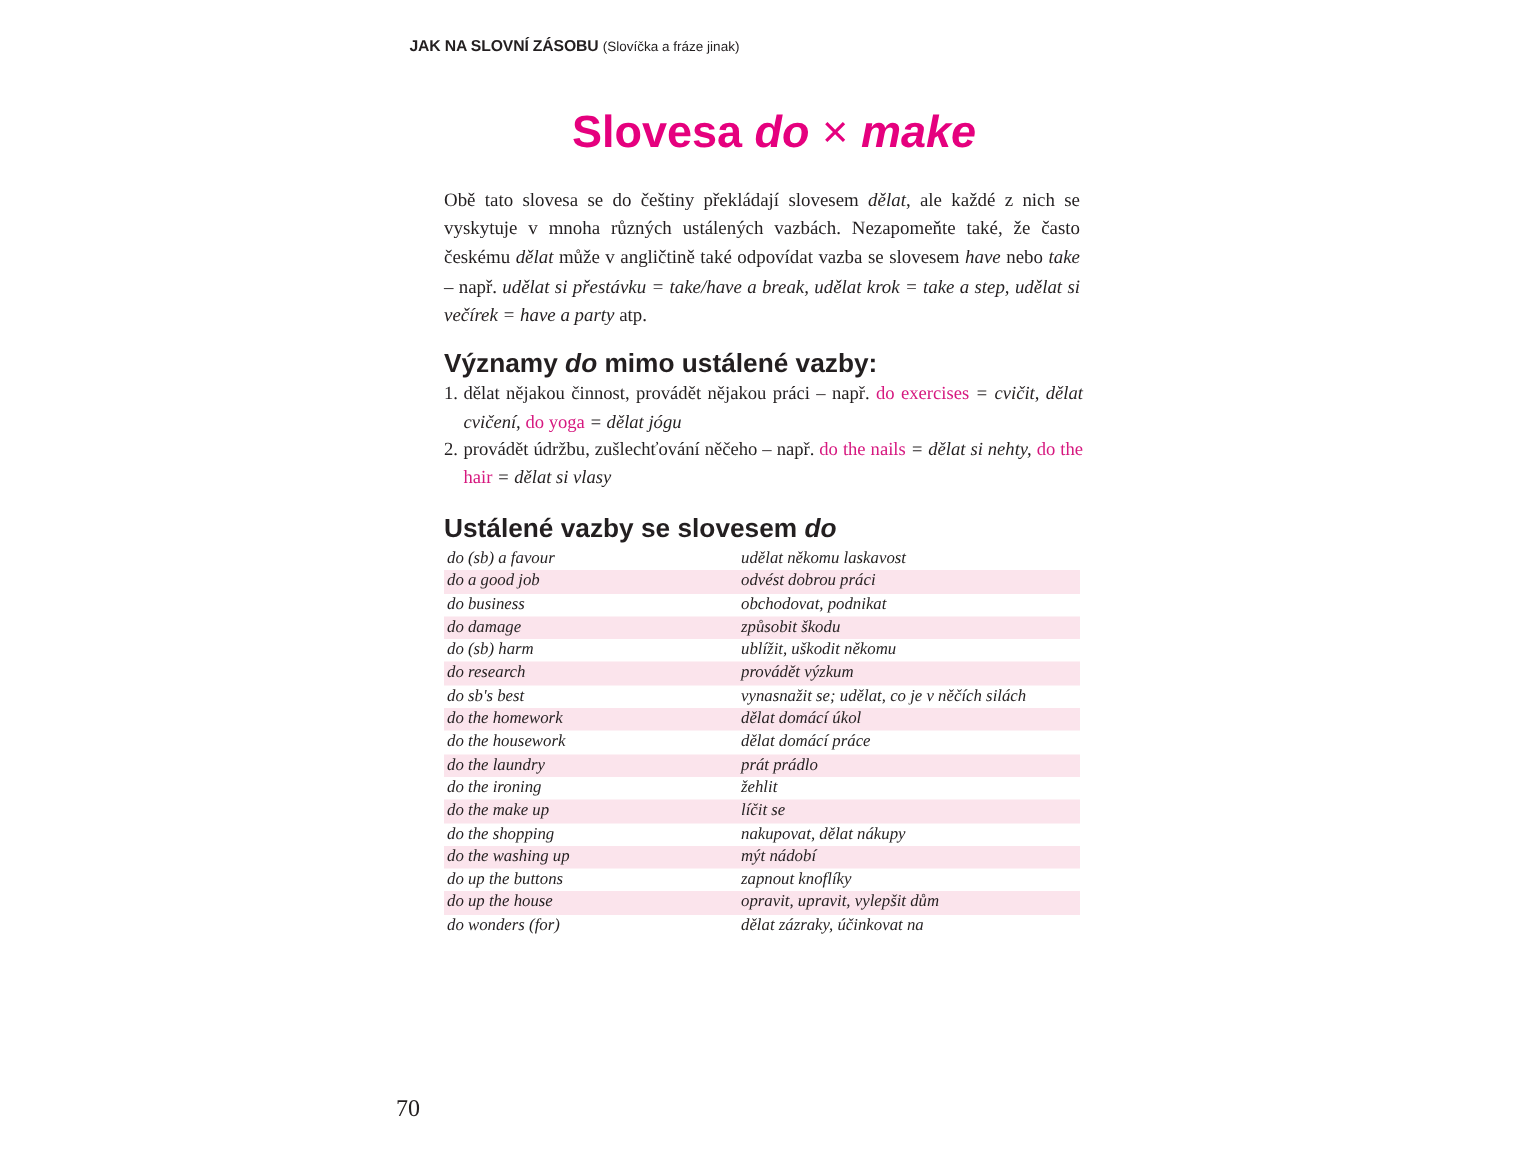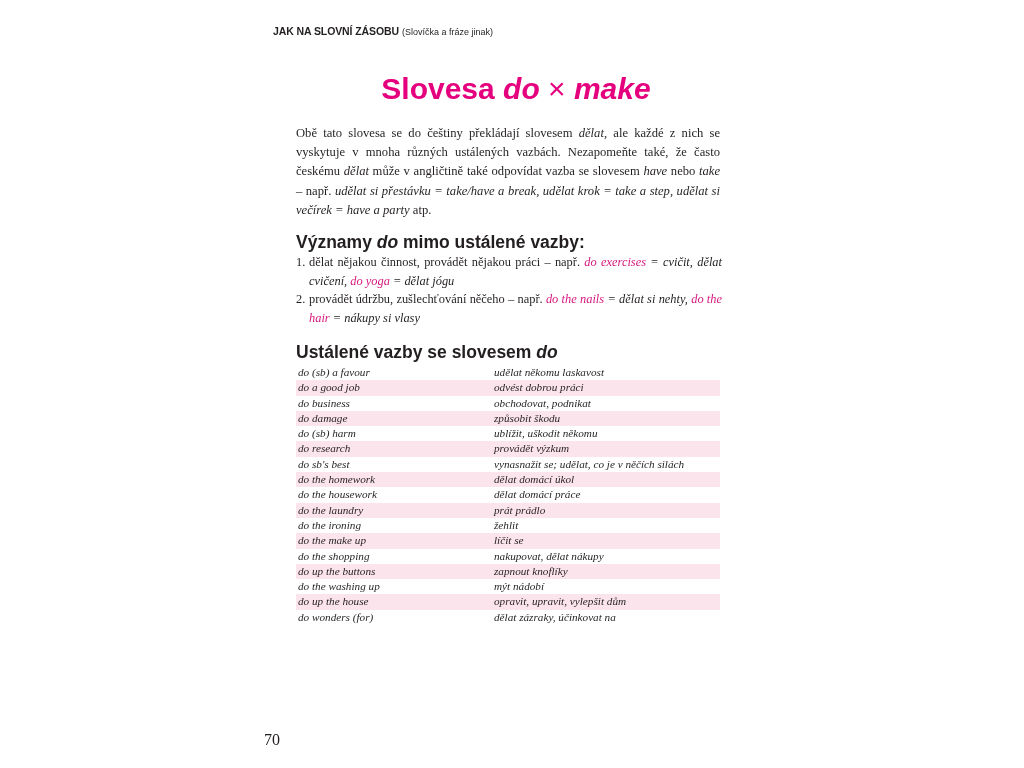--- a/index.html
+++ b/index.html
@@ -88,21 +88,21 @@
     .meanings li {
       position: relative;
       padding-left: 13px;
       text-align: justify;
     }
     .meanings .num {
       position: absolute;
       left: 0;
       top: 0;
     }
-    .pink { color: #d6187f; font-style: italic; }
+    .pink { color: #d6187f; }
     .it { font-style: italic; }
     .phrase-table {
       position: absolute;
       left: 296px;
       top: 365px;
       width: 424px;
       border-collapse: collapse;
       font-family: "Liberation Serif", serif;
       font-style: italic;
       font-size: 11.2px;
@@ -134,21 +134,21 @@
 </div>
 
 <h1 class="page-title"><span>Slovesa </span><span class="it">do</span><span class="times"> × </span><span class="it">make</span></h1>
 
 <p class="intro"><span>Obě tato slovesa se do češtiny překládají slovesem </span><i>dělat</i><span>, ale každé z nich se vyskytuje v mnoha různých ustálených vazbách. Nezapomeňte také, že často českému </span><i>dělat</i><span> může v angličtině také odpovídat vazba se slovesem </span><i>have</i><span> nebo </span><i>take</i><span> – např. </span><i>udělat si přestávku = take/have a break, udělat krok = take a step, udělat si večírek = have a party</i><span> atp.</span></p>
 
 <h2 class="h2 h2-meanings"><span>Významy </span><i>do</i><span> mimo ustálené vazby:</span></h2>
 
 <ol class="meanings">
   <li><span class="num">1.</span><span>dělat nějakou činnost, provádět nějakou práci – např. </span><span class="pink">do exercises</span><span class="it"> = cvičit, dělat cvičení, </span><span class="pink">do yoga</span><span class="it"> = dělat jógu</span></li>
-  <li><span class="num">2.</span><span>provádět údržbu, zušlechťování něčeho – např. </span><span class="pink">do the nails</span><span class="it"> = dělat si nehty, </span><span class="pink">do the hair</span><span class="it"> = nákupy si vlasy</span></li>
+  <li><span class="num">2.</span><span>provádět údržbu, zušlechťování něčeho – např. </span><span class="pink">do the nails</span><span class="it"> = dělat si nehty, </span><span class="pink">do the hair</span><span class="it"> = dělat si vlasy</span></li>
 </ol>
 
 <h2 class="h2 h2-phrases"><span>Ustálené vazby se slovesem </span><i>do</i></h2>
 
 <table class="phrase-table">
   <tbody>
     <tr>
         <td class="col-en">do (sb) a favour</td>
         <td>udělat někomu laskavost</td>
       </tr>
@@ -194,28 +194,28 @@
       </tr>
     <tr>
         <td class="col-en">do the make up</td>
         <td>líčit se</td>
       </tr>
     <tr>
         <td class="col-en">do the shopping</td>
         <td>nakupovat, dělat nákupy</td>
       </tr>
     <tr>
+        <td class="col-en">do the washing up</td>
+        <td>mýt nádobí</td>
+      </tr>
+    <tr>
         <td class="col-en">do up the buttons</td>
         <td>zapnout knoflíky</td>
       </tr>
     <tr>
-        <td class="col-en">do the washing up</td>
-        <td>mýt nádobí</td>
-      </tr>
-    <tr>
         <td class="col-en">do up the house</td>
         <td>opravit, upravit, vylepšit dům</td>
       </tr>
     <tr>
         <td class="col-en">do wonders (for)</td>
         <td>dělat zázraky, účinkovat na</td>
       </tr>
   </tbody>
 </table>
 

